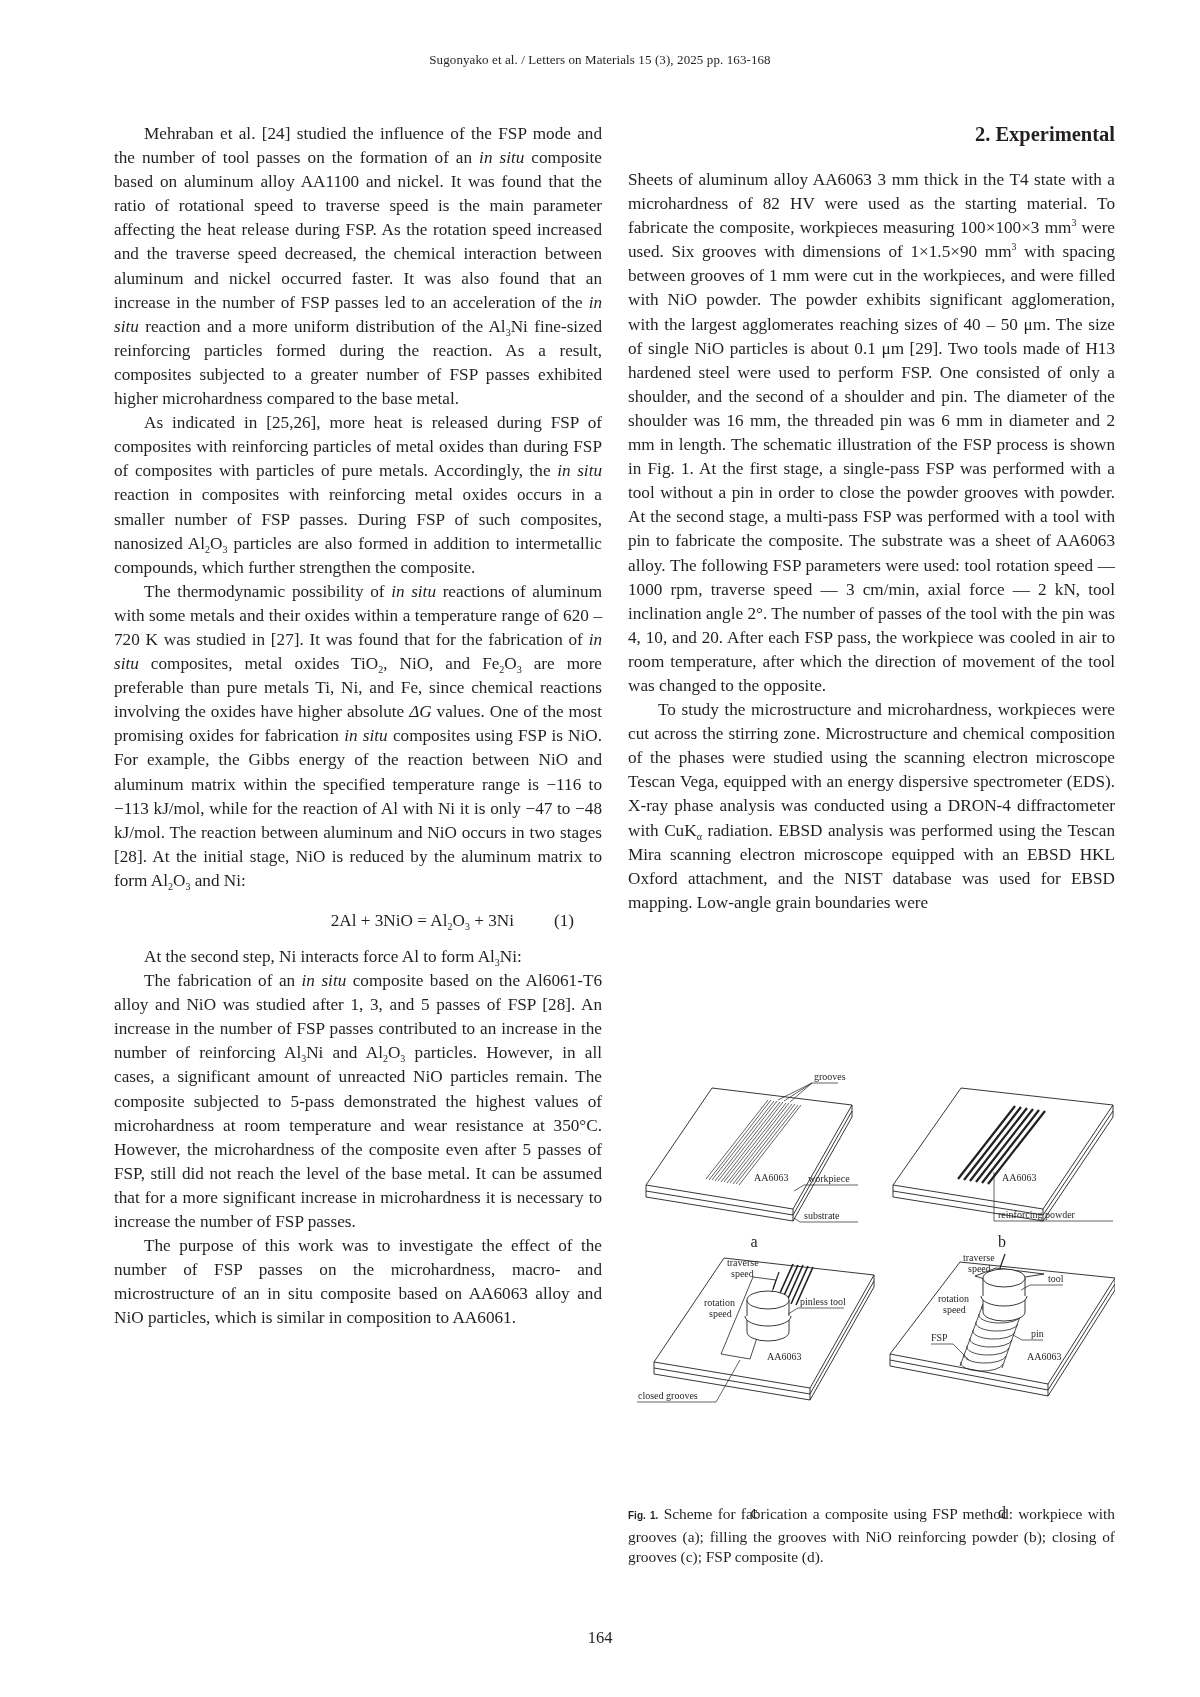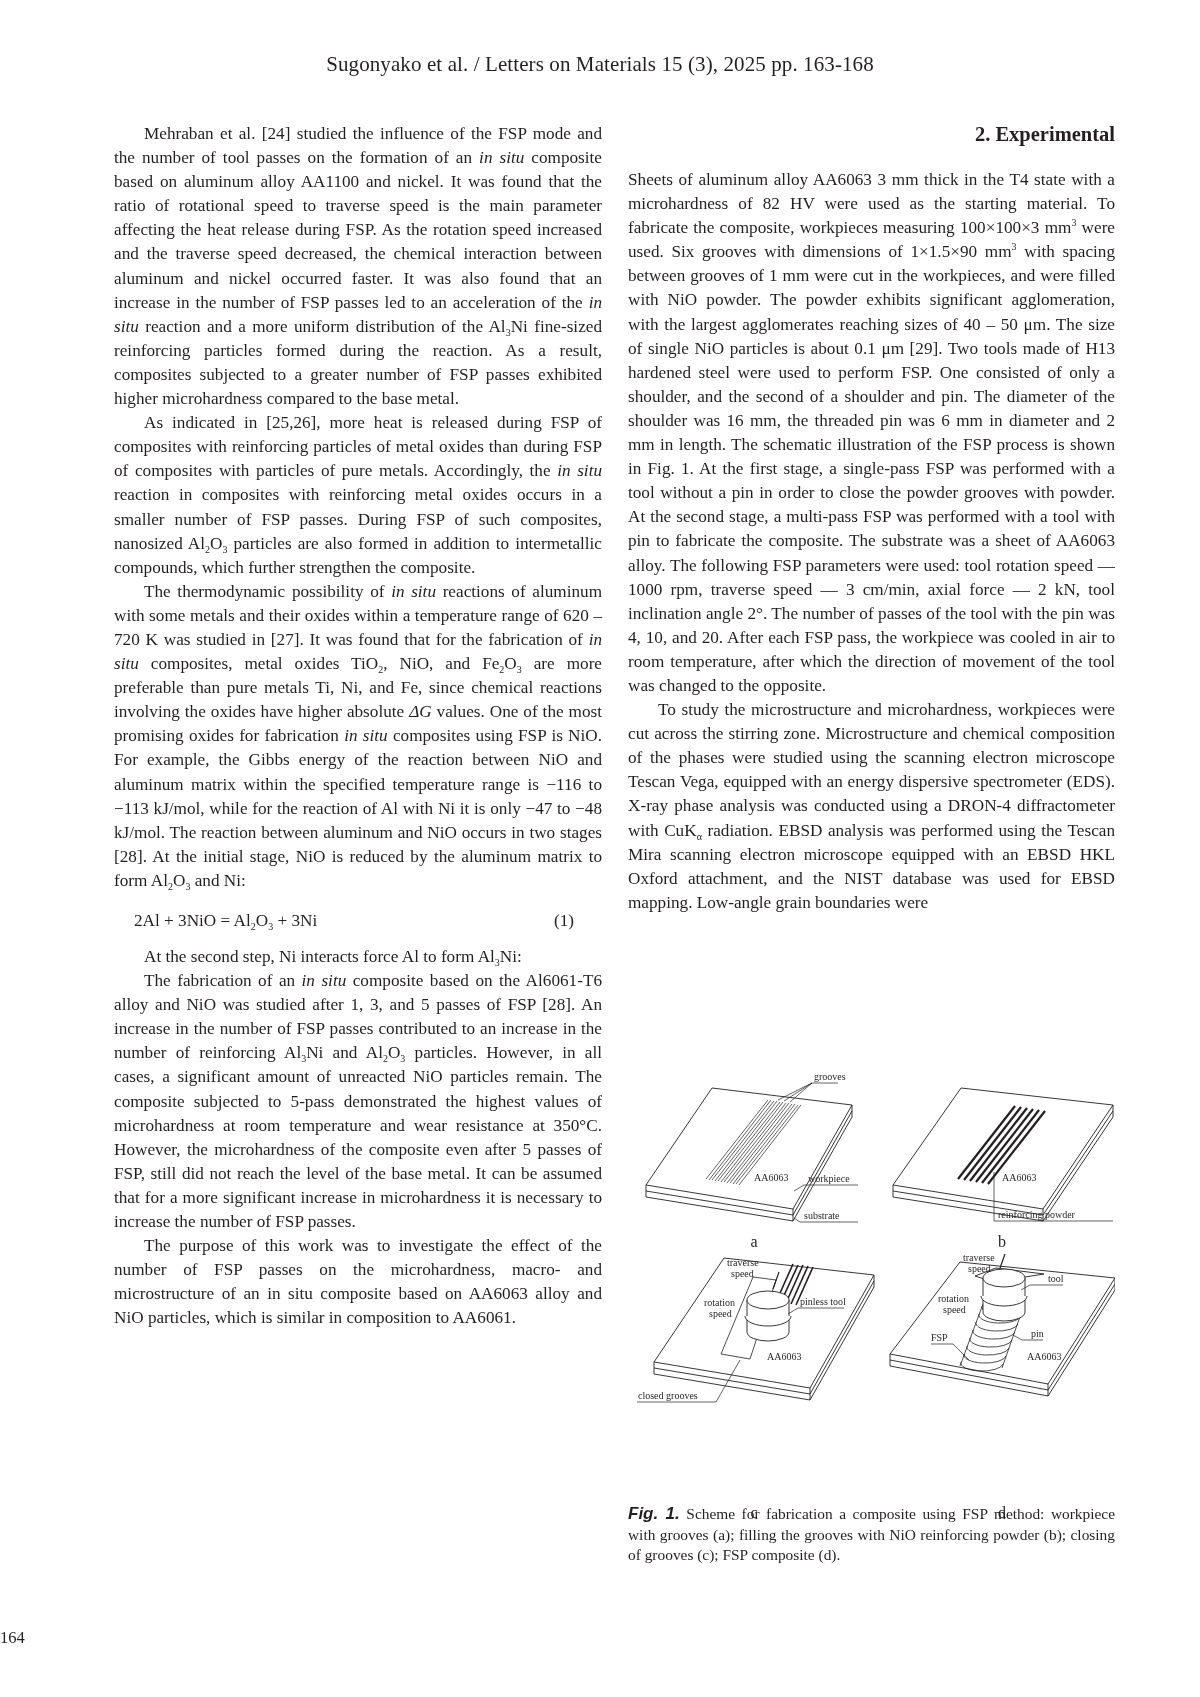--- a/index.html
+++ b/index.html
@@ -1,36 +1,36 @@
 <!DOCTYPE html>
 <html><head>
 <meta charset="utf-8">
 <style>
   html,body{margin:0;padding:0;background:#fff;}
   body{width:1200px;height:1697px;position:relative;overflow:hidden;
        font-family:"Liberation Serif","DejaVu Serif",serif;color:#231f20;}
-  .running-head{position:absolute;top:52px;left:0;width:1200px;text-align:center;font-size:21px;letter-spacing:0.1px;}
+  .running-head{position:absolute;top:52px;left:0;width:1200px;text-align:center;font-size:13px;letter-spacing:0.1px;}
   .col{position:absolute;top:122px;font-size:17.2px;line-height:24.1px;text-align:justify;hyphens:none;}
   .col-left{left:114px;width:488px;}
   .col-right{left:628px;width:487px;}
   .col p{margin:0;}
   .col p.ind{text-indent:30px;}
   i{font-style:italic;}
   sub{font-size:10px;line-height:0;vertical-align:-4px;}
   sup{font-size:10px;line-height:0;vertical-align:7px;}
   .eq{display:flex;justify-content:space-between;align-items:center;height:44px;margin:6px 0 2px 0;}
-  .eq .formula{flex:1;text-align:left;padding-left:20px;}
+  .eq .formula{flex:1;text-align:right;padding-left:20px;}
   .eq .num{width:60px;text-align:right;padding-right:28px;}
   .sec-title{text-align:right;font-weight:bold;font-size:20.5px;line-height:28px;margin:-2px 0 20px 0;}
   .figure{position:absolute;left:628px;top:1040px;width:487px;height:460px;margin-top:24px;}
   .figure svg{position:absolute;left:0;top:0;}
   .fig-label{position:absolute;font-size:16px;width:20px;text-align:center;}
   .caption{position:absolute;left:628px;top:1504px;width:487px;font-size:15.4px;line-height:20.5px;text-align:justify;}
-  .caption .fig-num{font-family:"Liberation Sans","DejaVu Sans",sans-serif;font-weight:bold;font-size:17px;font-style:italic;}
-  .page-number{position:absolute;top:1628px;left:0;width:1200px;text-align:left;font-size:16.5px;}
+  .caption .fig-num{font-family:"Liberation Sans","DejaVu Sans",sans-serif;font-weight:bold;font-size:10px;}
+  .page-number{position:absolute;top:1628px;left:0;width:1200px;text-align:center;font-size:16.5px;}
   svg text{font-family:"Liberation Serif","DejaVu Serif",serif;font-size:10px;fill:#231f20;}
 </style>
 </head>
 <body>
 
 <div class="running-head">Sugonyako et al. / Letters on Materials 15 (3), 2025 pp. 163-168</div>
 
 <div class="col col-left">
   <p class="ind"><span>Mehraban et al. [24] studied the influence of the FSP mode and the number of tool passes on the formation of an </span><i>in situ</i><span> composite based on aluminum alloy AA1100 and nickel. It was found that the ratio of rotational speed to traverse speed is the main parameter affecting the heat release during FSP. As the rotation speed increased and the traverse speed decreased, the chemical interaction between aluminum and nickel occurred faster. It was also found that an increase in the number of FSP passes led to an acceleration of the </span><i>in situ</i><span> reaction and a more uniform distribution of the Al</span><sub>3</sub><span>Ni fine-sized reinforcing particles formed during the reaction. As a result, composites subjected to a greater number of FSP passes exhibited higher microhardness compared to the base metal.</span></p>
   <p class="ind"><span>As indicated in [25,26], more heat is released during FSP of composites with reinforcing particles of metal oxides than during FSP of composites with particles of pure metals. Accordingly, the </span><i>in situ</i><span> reaction in composites with reinforcing metal oxides occurs in a smaller number of FSP passes. During FSP of such composites, nanosized Al</span><sub>2</sub><span>O</span><sub>3</sub><span> particles are also formed in addition to intermetallic compounds, which further strengthen the composite.</span></p>

